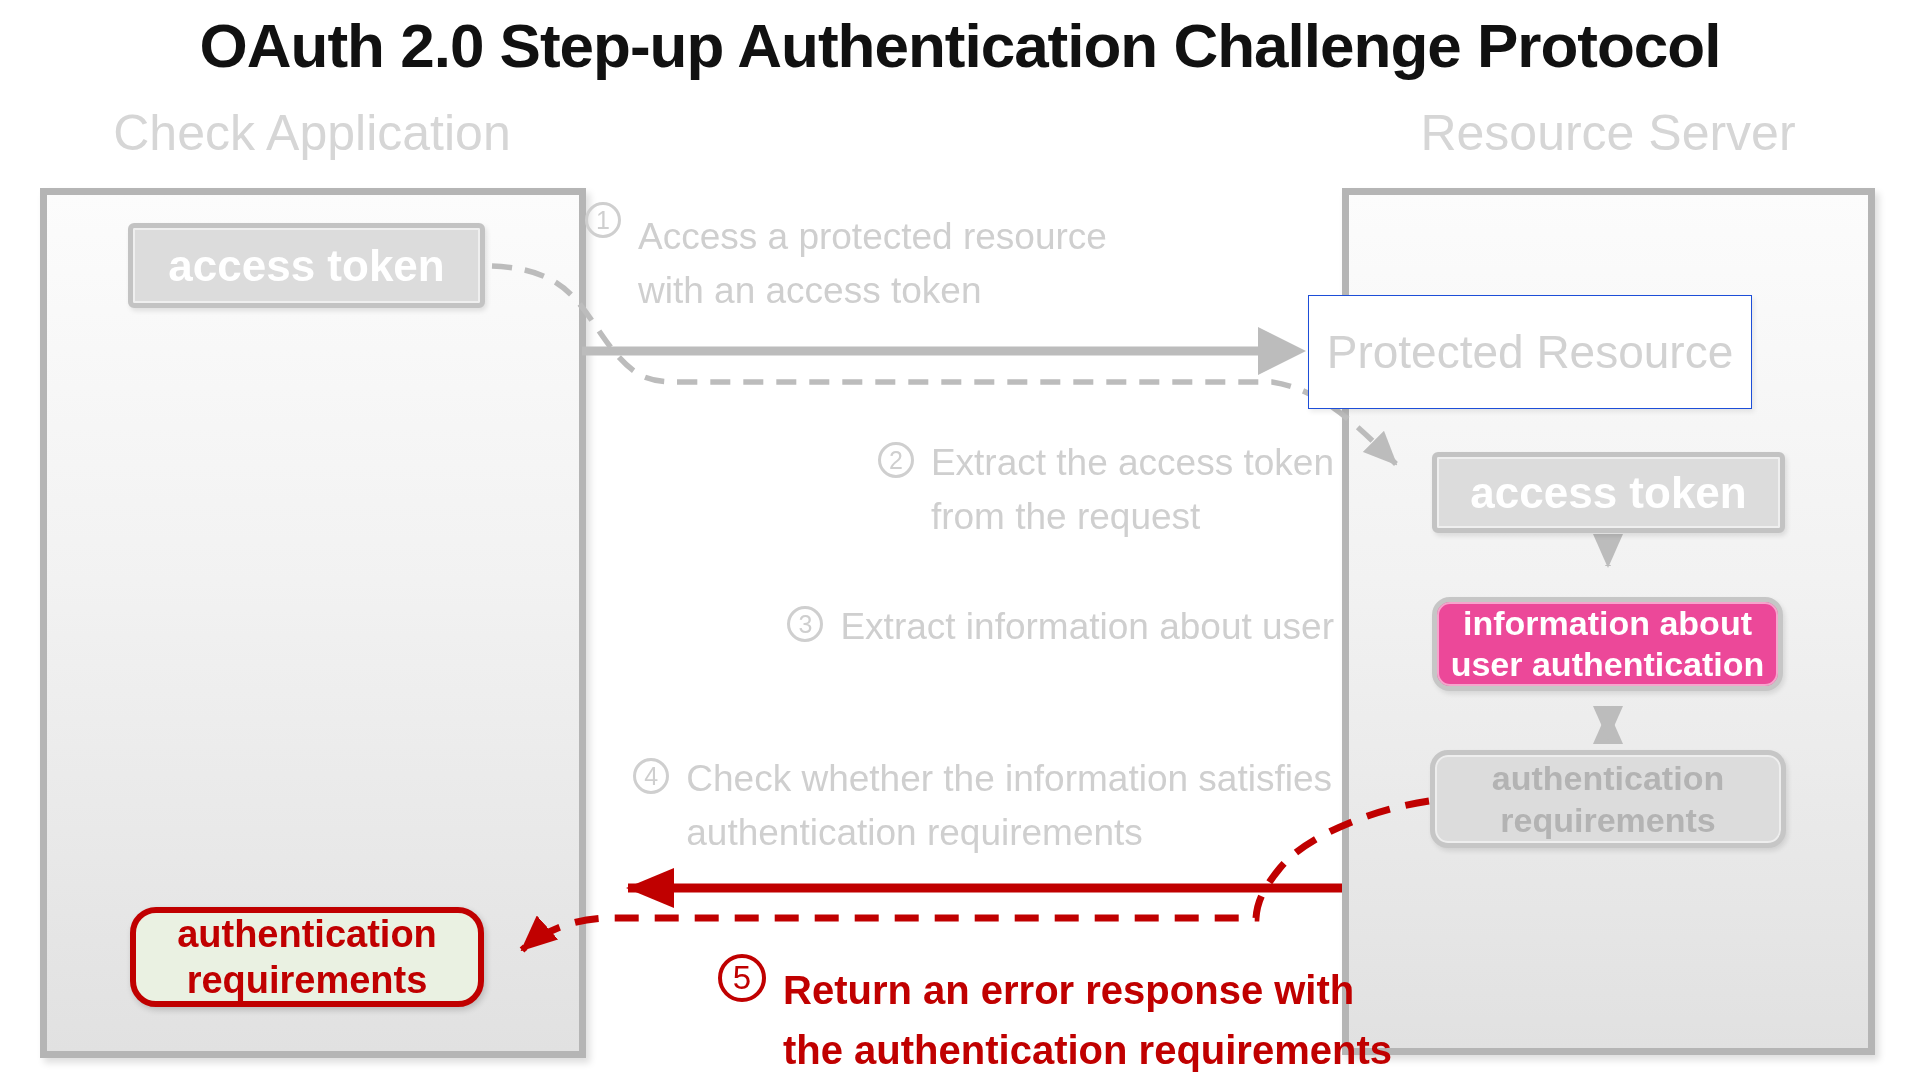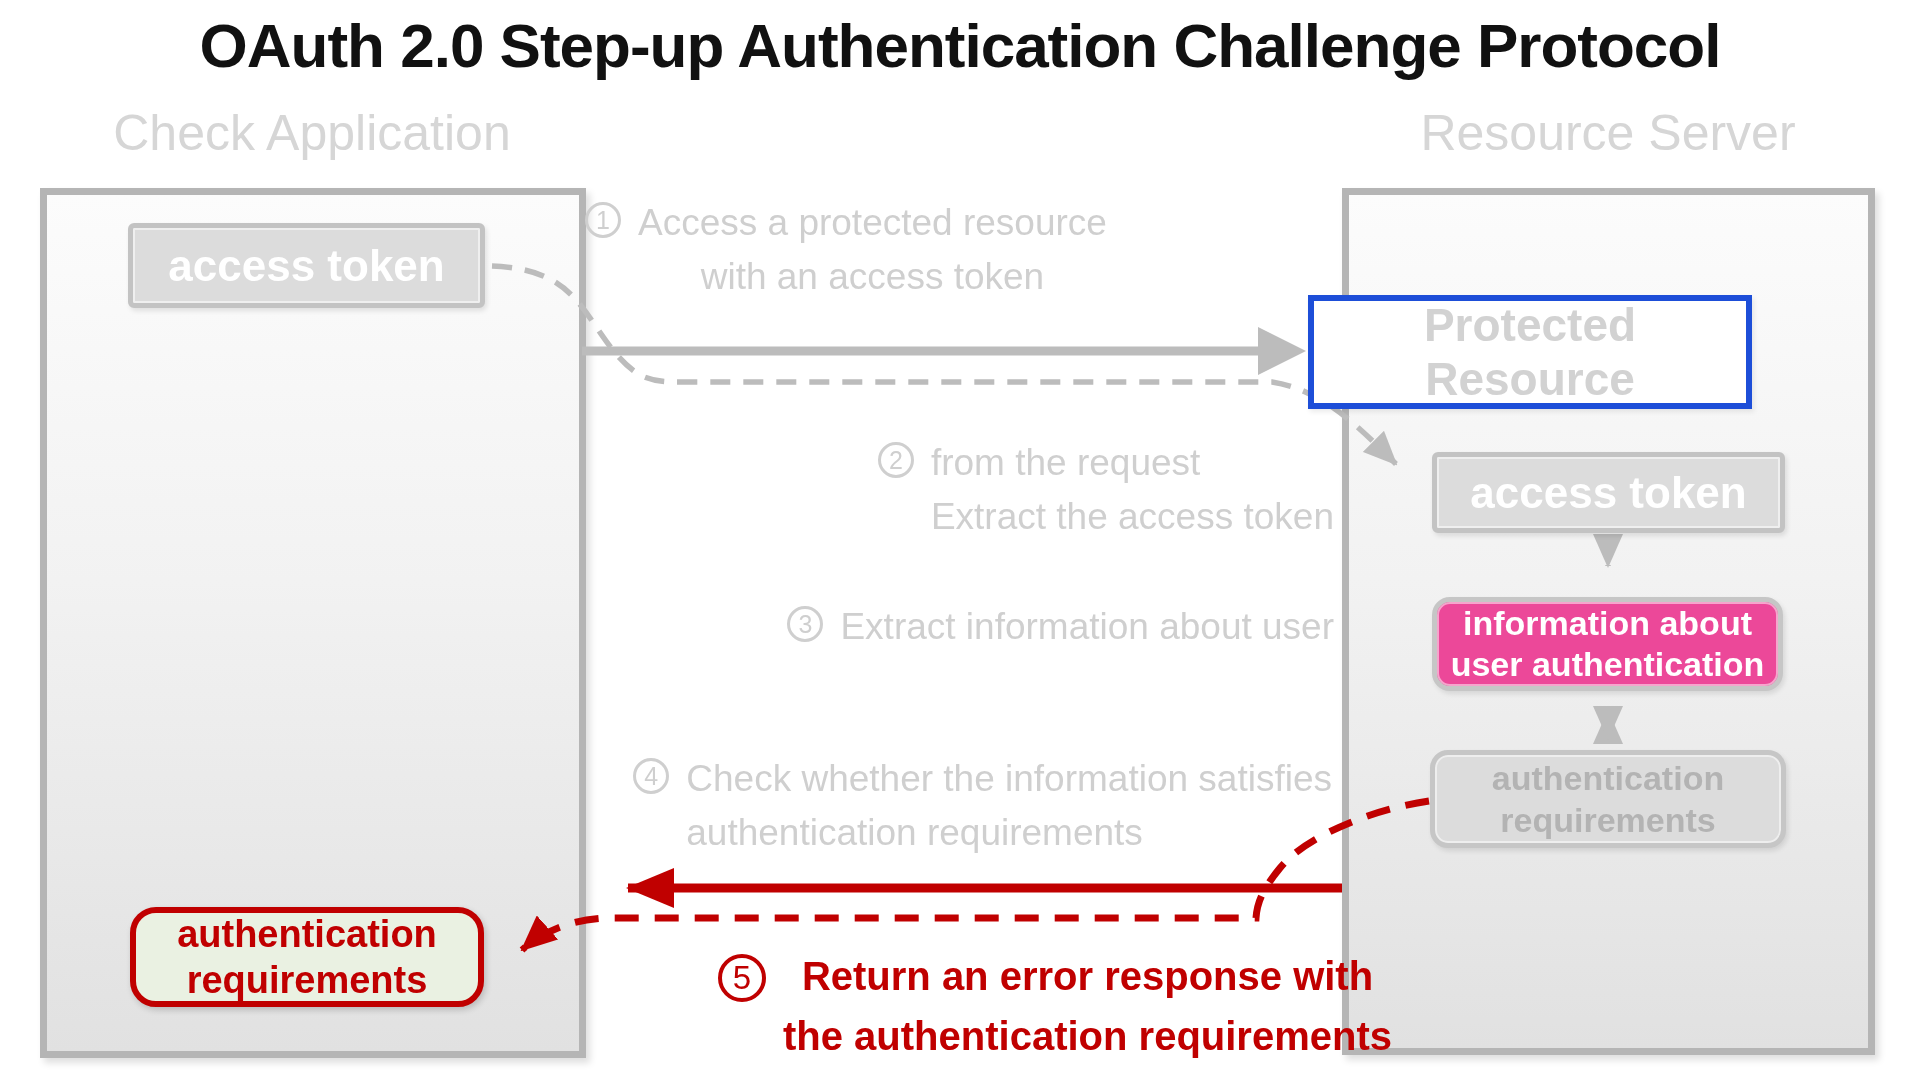--- a/index.html
+++ b/index.html
@@ -33,22 +33,22 @@
   }
   .token{
     background:#dcdcdc;border:5px solid #c3c3c3;border-radius:6px;
     color:#ffffff;font-weight:700;font-size:44px;
     box-shadow:2px 3px 5px rgba(0,0,0,0.10), inset 0 0 0 2px rgba(255,255,255,0.55);
   }
   .token.client-token{left:128px;top:223px;width:357px;height:85px;}
   .token.server-token{left:1432px;top:452px;width:353px;height:81px;}
   .protected{
     left:1308px;top:295px;width:444px;height:114px;
-    background:#ffffff;border:6px solid #1d4ed8;
-    color:#d2d2d2;font-size:46px;font-weight:700;
+    background:#ffffff;border:1px solid #1d4ed8;
+    color:#d2d2d2;font-size:46px;font-weight:400;
     box-shadow:2px 3px 5px rgba(0,0,0,0.08);
   }
   .infobox{
     left:1432px;top:597px;width:351px;height:94px;
     background:#ec4899;border:5px solid #c6c6c6;border-radius:18px;
     color:#ffffff;font-weight:700;font-size:34px;line-height:41px;
     box-shadow:2px 3px 5px rgba(0,0,0,0.10), inset 0 0 0 2px rgba(255,255,255,0.5);
   }
   .authreq-server{
     left:1430px;top:750px;width:356px;height:98px;
@@ -63,21 +63,21 @@
     box-shadow:2px 3px 6px rgba(0,0,0,0.18);
   }
   
   .step{position:absolute;display:flex;align-items:flex-start;color:#cfcfcf;}
   .step .circ{
     flex:0 0 auto;width:36px;height:36px;border:3px solid currentColor;border-radius:50%;
     display:flex;align-items:center;justify-content:center;
     font-size:25px;font-weight:400;margin-top:6px;margin-right:17px;box-sizing:border-box;
   }
   .step .lines{display:flex;flex-direction:column;font-size:37px;line-height:54px;white-space:nowrap;}
-  .step.centered .lines{align-items:center;}
+  .step.centered .lines{align-items:flex-start;margin-top:14px;}
   .step1{left:585px;top:196px;}
   .step2{right:586px;top:436px;}
   .step3{right:586px;top:600px;}
   .step4{right:588px;top:752px;}
   .step5{left:718px;top:946px;color:#c00000;font-weight:600;}
   .step5 .circ{width:48px;height:48px;border-width:4px;font-size:33px;margin-top:8px;}
   .step5 .lines{font-size:40px;line-height:60px;}
   
   svg.overlay{position:absolute;left:0;top:0;width:1920px;height:1080px;pointer-events:none;}
 </style>
@@ -154,22 +154,22 @@
     <span class="circ">1</span>
     <div class="lines">
       <div>Access a protected resource</div>
       <div>with an access token</div>
     </div>
   </div>
 
   <div class="step step2">
     <span class="circ">2</span>
     <div class="lines">
+      <div>Extract the access token</div>
       <div>from the request</div>
-      <div>Extract the access token</div>
     </div>
   </div>
 
   <div class="step step3">
     <span class="circ">3</span>
     <div class="lines">
       <div>Extract information about user</div>
     </div>
   </div>
 

